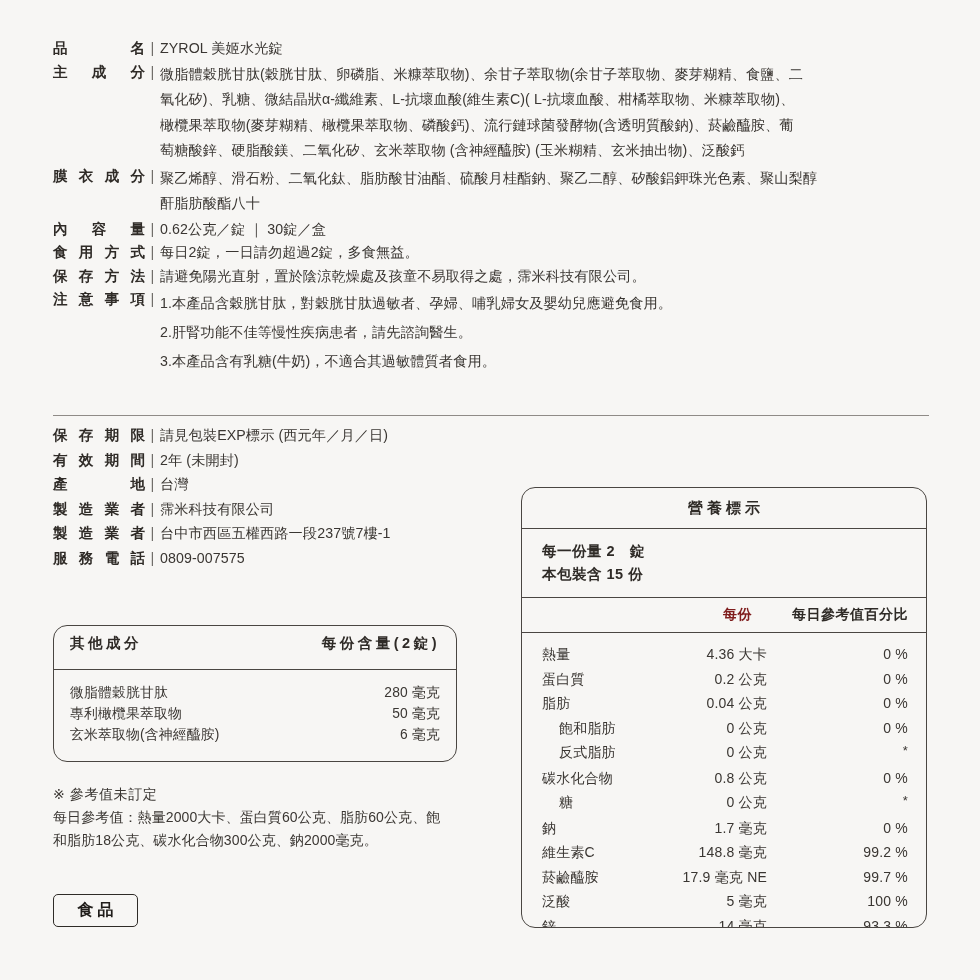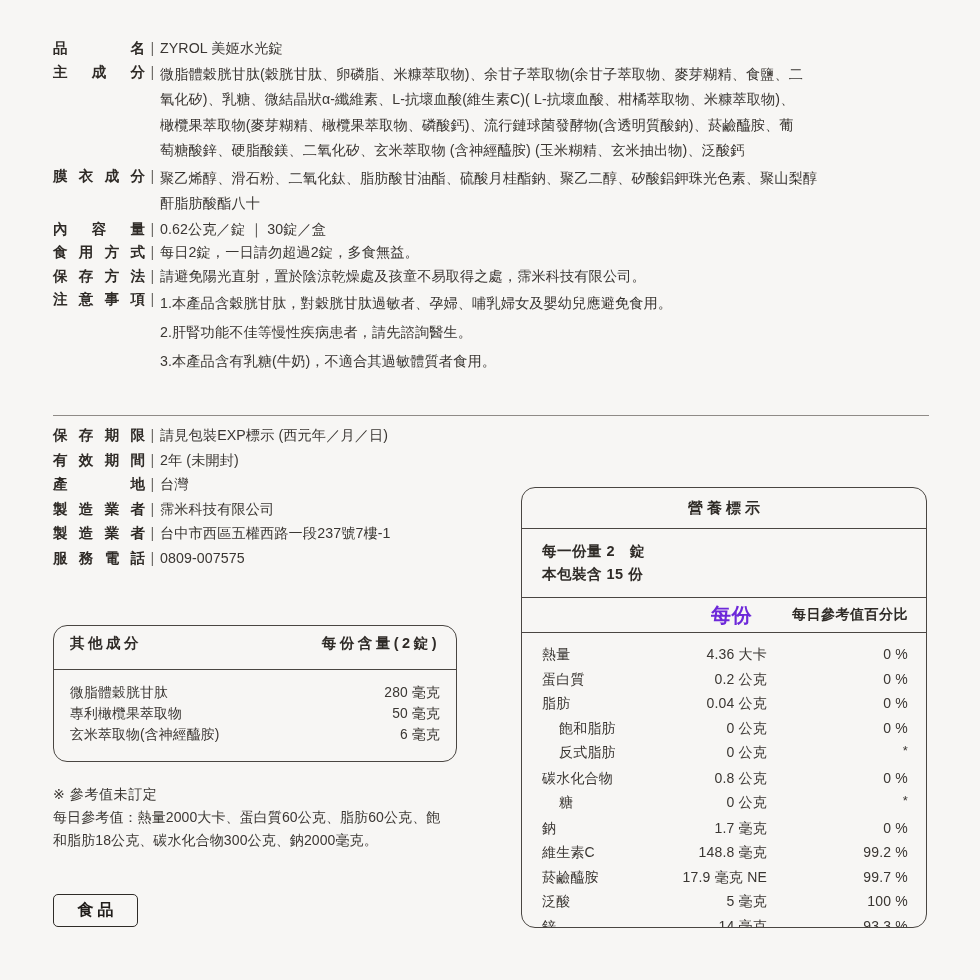--- a/index.html
+++ b/index.html
@@ -199,24 +199,24 @@
     display: flex;
     align-items: center;
     height: 34px;
     border-bottom: 1.3px solid #4a4642;
     padding-right: 18px;
   }
   .nf-colhead .c-name { flex: 0 0 118px; }
   .nf-colhead .c-amt {
     flex: 0 0 112px;
     text-align: right;
-    font-size: 20px;
+    font-size: 14px;
     font-weight: bold;
     letter-spacing: 0.5px;
-    color: #6d28d9;
+    color: #7f1d1d;
   }
   .nf-colhead .c-pct {
     flex: 1 1 auto;
     text-align: right;
     font-size: 14px;
     font-weight: bold;
     letter-spacing: 0.5px;
     color: #2f2b27;
   }
   .nf-rows { padding: 9px 18px 0 20px; }

